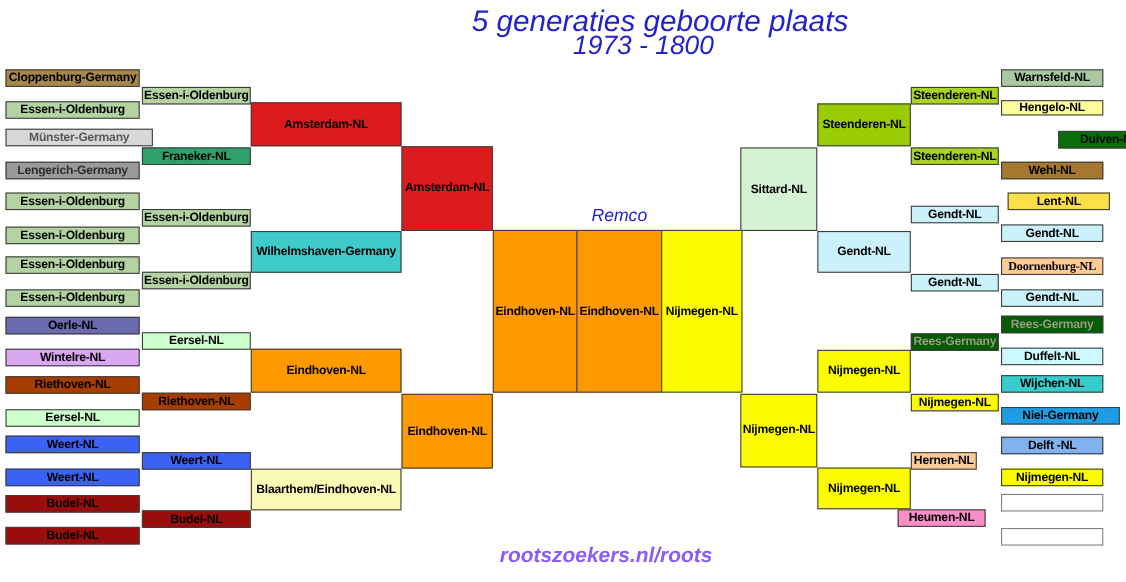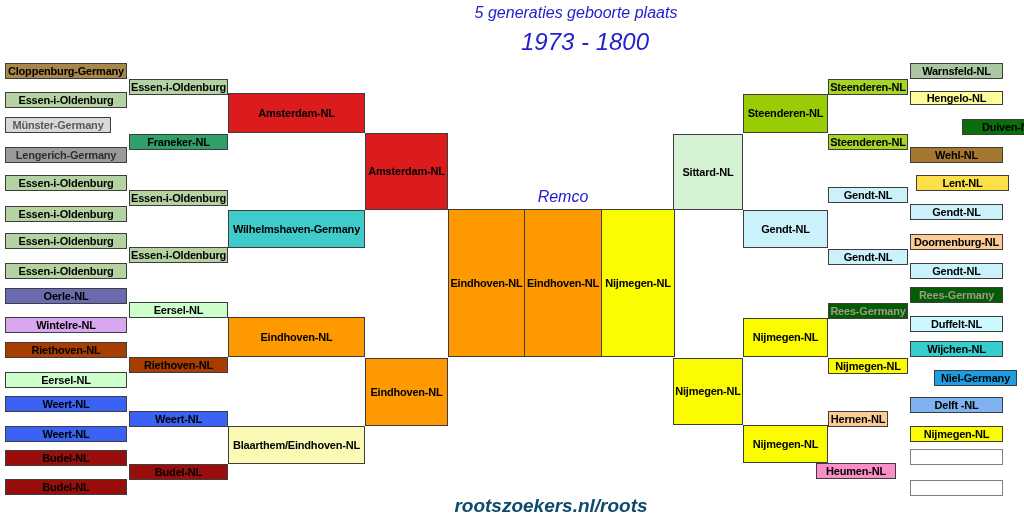--- a/index.html
+++ b/index.html
@@ -8,22 +8,22 @@
     font-family:"Liberation Sans", sans-serif; overflow:hidden;
   }
   .pbox {
     position:absolute; box-sizing:border-box;
     border:1px solid #3d3d3d;
     display:flex; align-items:center; justify-content:center;
     font-weight:bold; font-size:11px; letter-spacing:-0.2px;
     white-space:nowrap; color:#000; text-align:center; line-height:1;
   }
   .title-line1 {
-    position:absolute; top:4px; left:356px; width:440px; text-align:center;
-    font-style:italic; font-size:16px; font-weight:normal;
+    position:absolute; top:4px; left:380px; width:440px; text-align:center;
+    font-style:italic; font-size:27px; font-weight:normal;
   }
   .title-line2 {
     position:absolute; top:28px; left:375px; width:420px; text-align:center;
     font-style:italic; font-size:24px; font-weight:normal;
   }
   .root-label {
     position:absolute; top:188px; left:514px; width:98px; text-align:center;
     font-style:italic; font-size:16px;
   }
   .footer-link {
@@ -31,25 +31,25 @@
     font-style:italic; font-weight:bold; font-size:19px; cursor:pointer;
   }
 </style>
 </head>
 <body>
 
 <div class="stage">
   <div class="title-line1 accent" style="color: rgb(34, 34, 204);">5 generaties geboorte plaats</div>
   <div class="title-line2 accent" style="color: rgb(34, 34, 204);">1973 - 1800</div>
   <div class="root-label accent" style="color: rgb(34, 34, 204);">Remco</div>
-  <div class="footer-link accent" style="color: #0c4a6e;">rootszoekers.nl/roots</div>
+  <div class="footer-link accent" style="color: #8b5cf6;">rootszoekers.nl/roots</div>
   <div id="boxes-layer">
       <div class="pbox" style="left: 5px; top: 63px; width: 122px; height: 16px; background: rgb(168, 135, 75);">Cloppenburg-Germany</div>
       <div class="pbox" style="left: 5px; top: 92px; width: 122px; height: 16px; background: rgb(181, 211, 162);">Essen-i-Oldenburg</div>
-      <div class="pbox" style="left: 5px; top: 117px; width: 106px; height: 16px; background: rgb(216, 216, 216); color: rgb(89, 89, 89);">Münster-Germany</div>
+      <div class="pbox" style="left: 5px; top: 117px; width: 134px; height: 16px; background: rgb(216, 216, 216); color: rgb(89, 89, 89);">Münster-Germany</div>
       <div class="pbox" style="left: 5px; top: 147px; width: 122px; height: 16px; background: rgb(154, 154, 154); color: rgb(46, 46, 46);">Lengerich-Germany</div>
       <div class="pbox" style="left: 5px; top: 175px; width: 122px; height: 16px; background: rgb(181, 211, 162);">Essen-i-Oldenburg</div>
       <div class="pbox" style="left: 5px; top: 206px; width: 122px; height: 16px; background: rgb(181, 211, 162);">Essen-i-Oldenburg</div>
       <div class="pbox" style="left: 5px; top: 233px; width: 122px; height: 16px; background: rgb(181, 211, 162);">Essen-i-Oldenburg</div>
       <div class="pbox" style="left: 5px; top: 263px; width: 122px; height: 16px; background: rgb(181, 211, 162);">Essen-i-Oldenburg</div>
       <div class="pbox" style="left: 5px; top: 288px; width: 122px; height: 16px; background: rgb(106, 106, 174);">Oerle-NL</div>
       <div class="pbox" style="left: 5px; top: 317px; width: 122px; height: 16px; background: rgb(217, 167, 239);">Wintelre-NL</div>
       <div class="pbox" style="left: 5px; top: 342px; width: 122px; height: 16px; background: rgb(168, 61, 0);">Riethoven-NL</div>
       <div class="pbox" style="left: 5px; top: 372px; width: 122px; height: 16px; background: rgb(204, 255, 204);">Eersel-NL</div>
       <div class="pbox" style="left: 5px; top: 396px; width: 122px; height: 16px; background: rgb(58, 98, 245);">Weert-NL</div>
@@ -86,24 +86,24 @@
       <div class="pbox" style="left: 828px; top: 303px; width: 80px; height: 16px; background: rgb(3, 91, 3); color: rgb(155, 155, 133);">Rees-Germany</div>
       <div class="pbox" style="left: 828px; top: 358px; width: 80px; height: 16px; background: rgb(252, 252, 0);">Nijmegen-NL</div>
       <div class="pbox" style="left: 828px; top: 411px; width: 60px; height: 16px; background: rgb(253, 203, 150);">Hernen-NL</div>
       <div class="pbox" style="left: 816px; top: 463px; width: 80px; height: 16px; background: rgb(250, 143, 200);">Heumen-NL</div>
       <div class="pbox" style="left: 910px; top: 63px; width: 93px; height: 16px; background: rgb(171, 199, 162);">Warnsfeld-NL</div>
       <div class="pbox" style="left: 910px; top: 91px; width: 93px; height: 14px; background: rgb(252, 252, 155);">Hengelo-NL</div>
       <div class="pbox" style="left: 962px; top: 119px; width: 93px; height: 16px; background: rgb(10, 110, 10);">Duiven-NL</div>
       <div class="pbox" style="left: 910px; top: 147px; width: 93px; height: 16px; background: rgb(165, 119, 47);">Wehl-NL</div>
       <div class="pbox" style="left: 916px; top: 175px; width: 93px; height: 16px; background: #fde047;">Lent-NL</div>
       <div class="pbox" style="left: 910px; top: 204px; width: 93px; height: 16px; background: rgb(203, 242, 251);">Gendt-NL</div>
-      <div class="pbox" style="left: 910px; top: 234px; width: 93px; height: 16px; background: rgb(253, 203, 150);">Doornenburg-NL</div>
+      <div class="pbox" style="left: 910px; top: 234px; width: 93px; height: 16px; background: rgb(253, 203, 150); font-family: Liberation Serif, serif;">Doornenburg-NL</div>
       <div class="pbox" style="left: 910px; top: 263px; width: 93px; height: 16px; background: rgb(203, 242, 251);">Gendt-NL</div>
       <div class="pbox" style="left: 910px; top: 287px; width: 93px; height: 16px; background: rgb(3, 91, 3); color: rgb(155, 155, 133);">Rees-Germany</div>
       <div class="pbox" style="left: 910px; top: 316px; width: 93px; height: 16px; background: rgb(204, 248, 255);">Duffelt-NL</div>
       <div class="pbox" style="left: 910px; top: 341px; width: 93px; height: 16px; background: rgb(56, 204, 204);">Wijchen-NL</div>
-      <div class="pbox" style="left: 910px; top: 370px; width: 83px; height: 16px; background: rgb(30, 158, 226); margin-left: 24px;">Niel-Germany</div>
+      <div class="pbox" style="left: 910px; top: 370px; width: 108px; height: 16px; background: rgb(30, 158, 226);">Niel-Germany</div>
       <div class="pbox" style="left: 910px; top: 397px; width: 93px; height: 16px; background: rgb(127, 178, 238);">Delft -NL</div>
       <div class="pbox" style="left: 910px; top: 426px; width: 93px; height: 16px; background: rgb(252, 252, 0);">Nijmegen-NL</div>
       <div class="pbox" style="left: 910px; top: 449px; width: 93px; height: 16px; background: rgb(255, 255, 255); border-color: rgb(128, 128, 128);"></div>
       <div class="pbox" style="left: 910px; top: 480px; width: 93px; height: 16px; background: rgb(255, 255, 255); border-color: rgb(128, 128, 128);"></div>
     </div>
 </div>
 
 </body></html>

